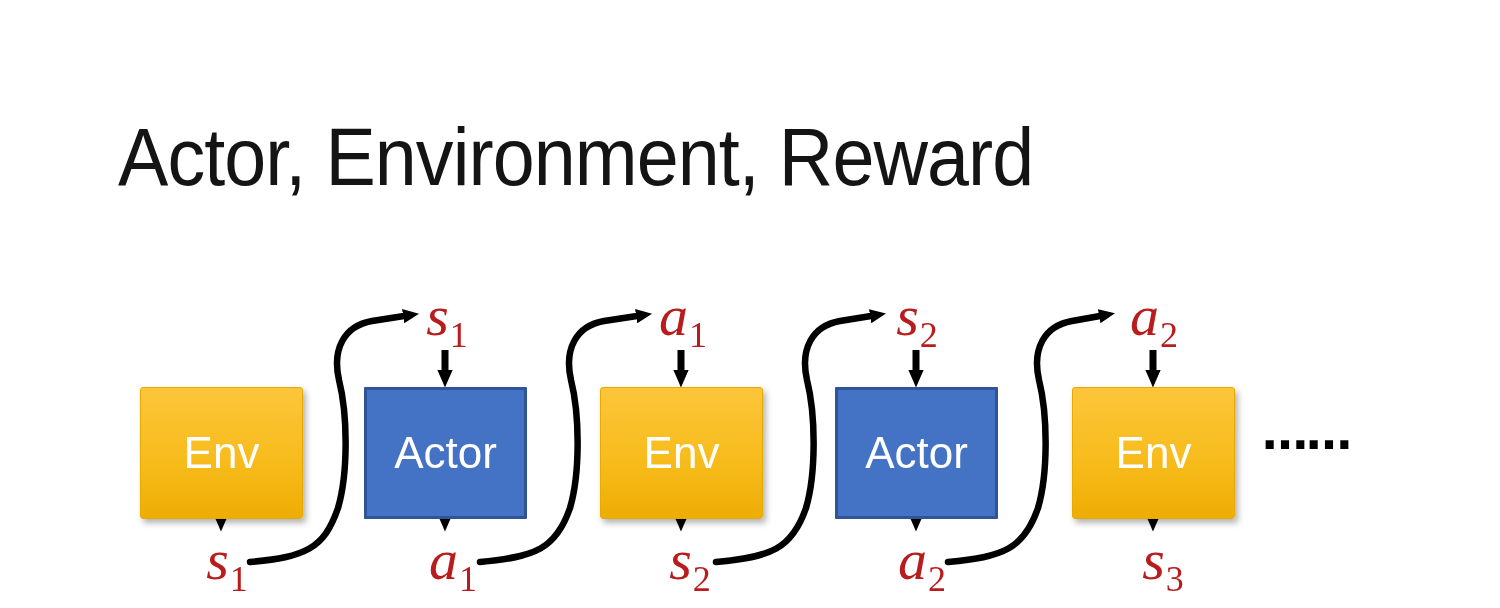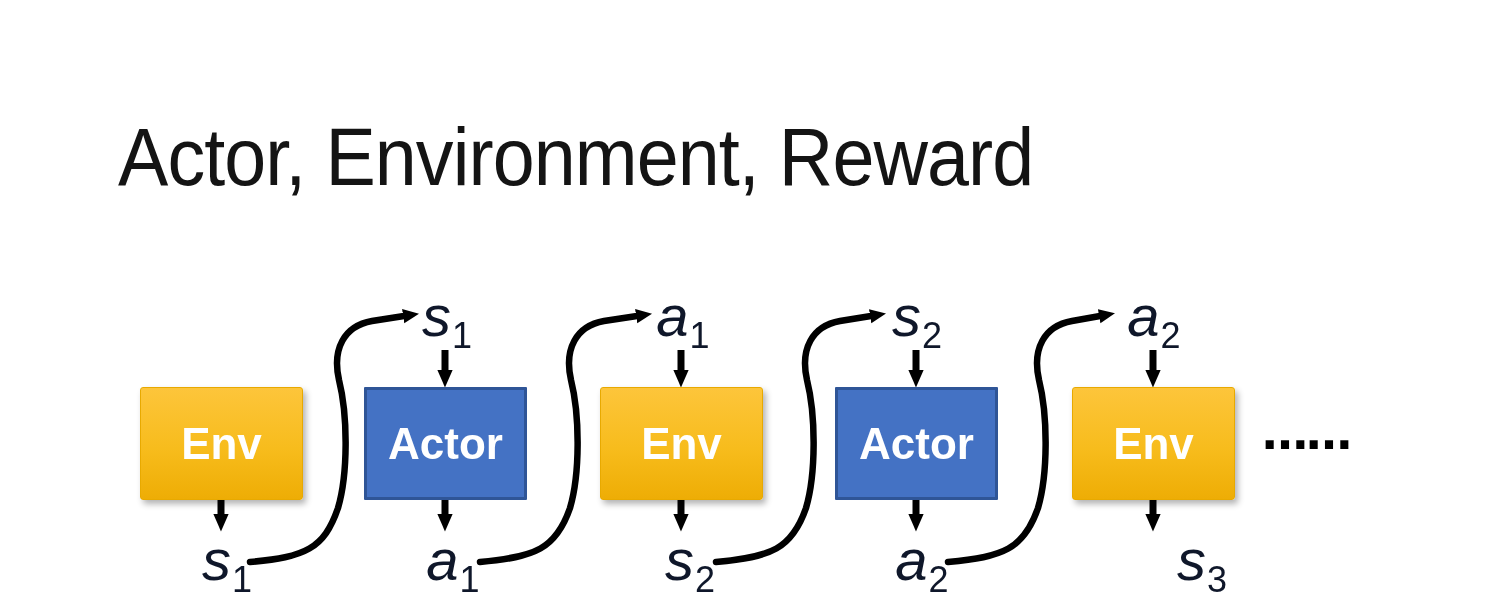--- a/index.html
+++ b/index.html
@@ -29,48 +29,47 @@
     letter-spacing:-1px;
     color:var(--ink);
     transform:scaleX(0.92);
     transform-origin:0 0;
     white-space:nowrap;
   }
   .arrows{position:absolute;left:0;top:0;width:1500px;height:608px;}
   .box{
     position:absolute;
     top:387px;
-    width:163px;height:113px;
+    width:163px;height:132px;
     box-sizing:border-box;
     display:flex;align-items:center;justify-content:center;
     font-size:44px;
     color:#ffffff;
     line-height:1;
-    font-weight:bold;
   }
   .box.env{
     background:linear-gradient(180deg,var(--env_top) 0%,#F7BC1C 55%,var(--env_bottom) 100%);
     border:1px solid var(--env_border);
     border-radius:3px;
     box-shadow:3px 4px 6px rgba(0,0,0,0.30);
   }
   .box.actor{
     background:var(--actor_fill);
     border:3px solid var(--actor_border);
     border-radius:1px;
     justify-content:center;
   }
   .mlabel{
     position:absolute;
     transform:translateX(-50%);
-    font-family:Liberation Sans, sans-serif;
+    font-family:Liberation Serif, serif;
     font-style:italic;
     font-size:58px;
     line-height:56px;
-    color:#0f172a;
+    color:#b91c1c;
     white-space:nowrap;
   }
   .mlabel sub{
     font-style:normal;
     font-size:36px;
     line-height:0;
     vertical-align:-12px;
     margin-left:1px;
   }
   .mlabel.top{top:288px;}
@@ -135,17 +134,17 @@
 
   <div class="mlabel top" style="left:447px"><span>s</span><sub>1</sub></div>
   <div class="mlabel top" style="left:683px"><span>a</span><sub>1</sub></div>
   <div class="mlabel top" style="left:917px"><span>s</span><sub>2</sub></div>
   <div class="mlabel top" style="left:1154px"><span>a</span><sub>2</sub></div>
 
   <div class="mlabel bottom" style="left:227px"><span>s</span><sub>1</sub></div>
   <div class="mlabel bottom" style="left:453px"><span>a</span><sub>1</sub></div>
   <div class="mlabel bottom" style="left:690px"><span>s</span><sub>2</sub></div>
   <div class="mlabel bottom" style="left:922px"><span>a</span><sub>2</sub></div>
-  <div class="mlabel bottom" style="left:1202px"><span>s</span><sub>3</sub></div>
+  <div class="mlabel bottom" style="left:1163px"><span>s</span><sub>3</sub></div>
 
   <div class="dots">……</div>
 
 </div>
 
 </body></html>

